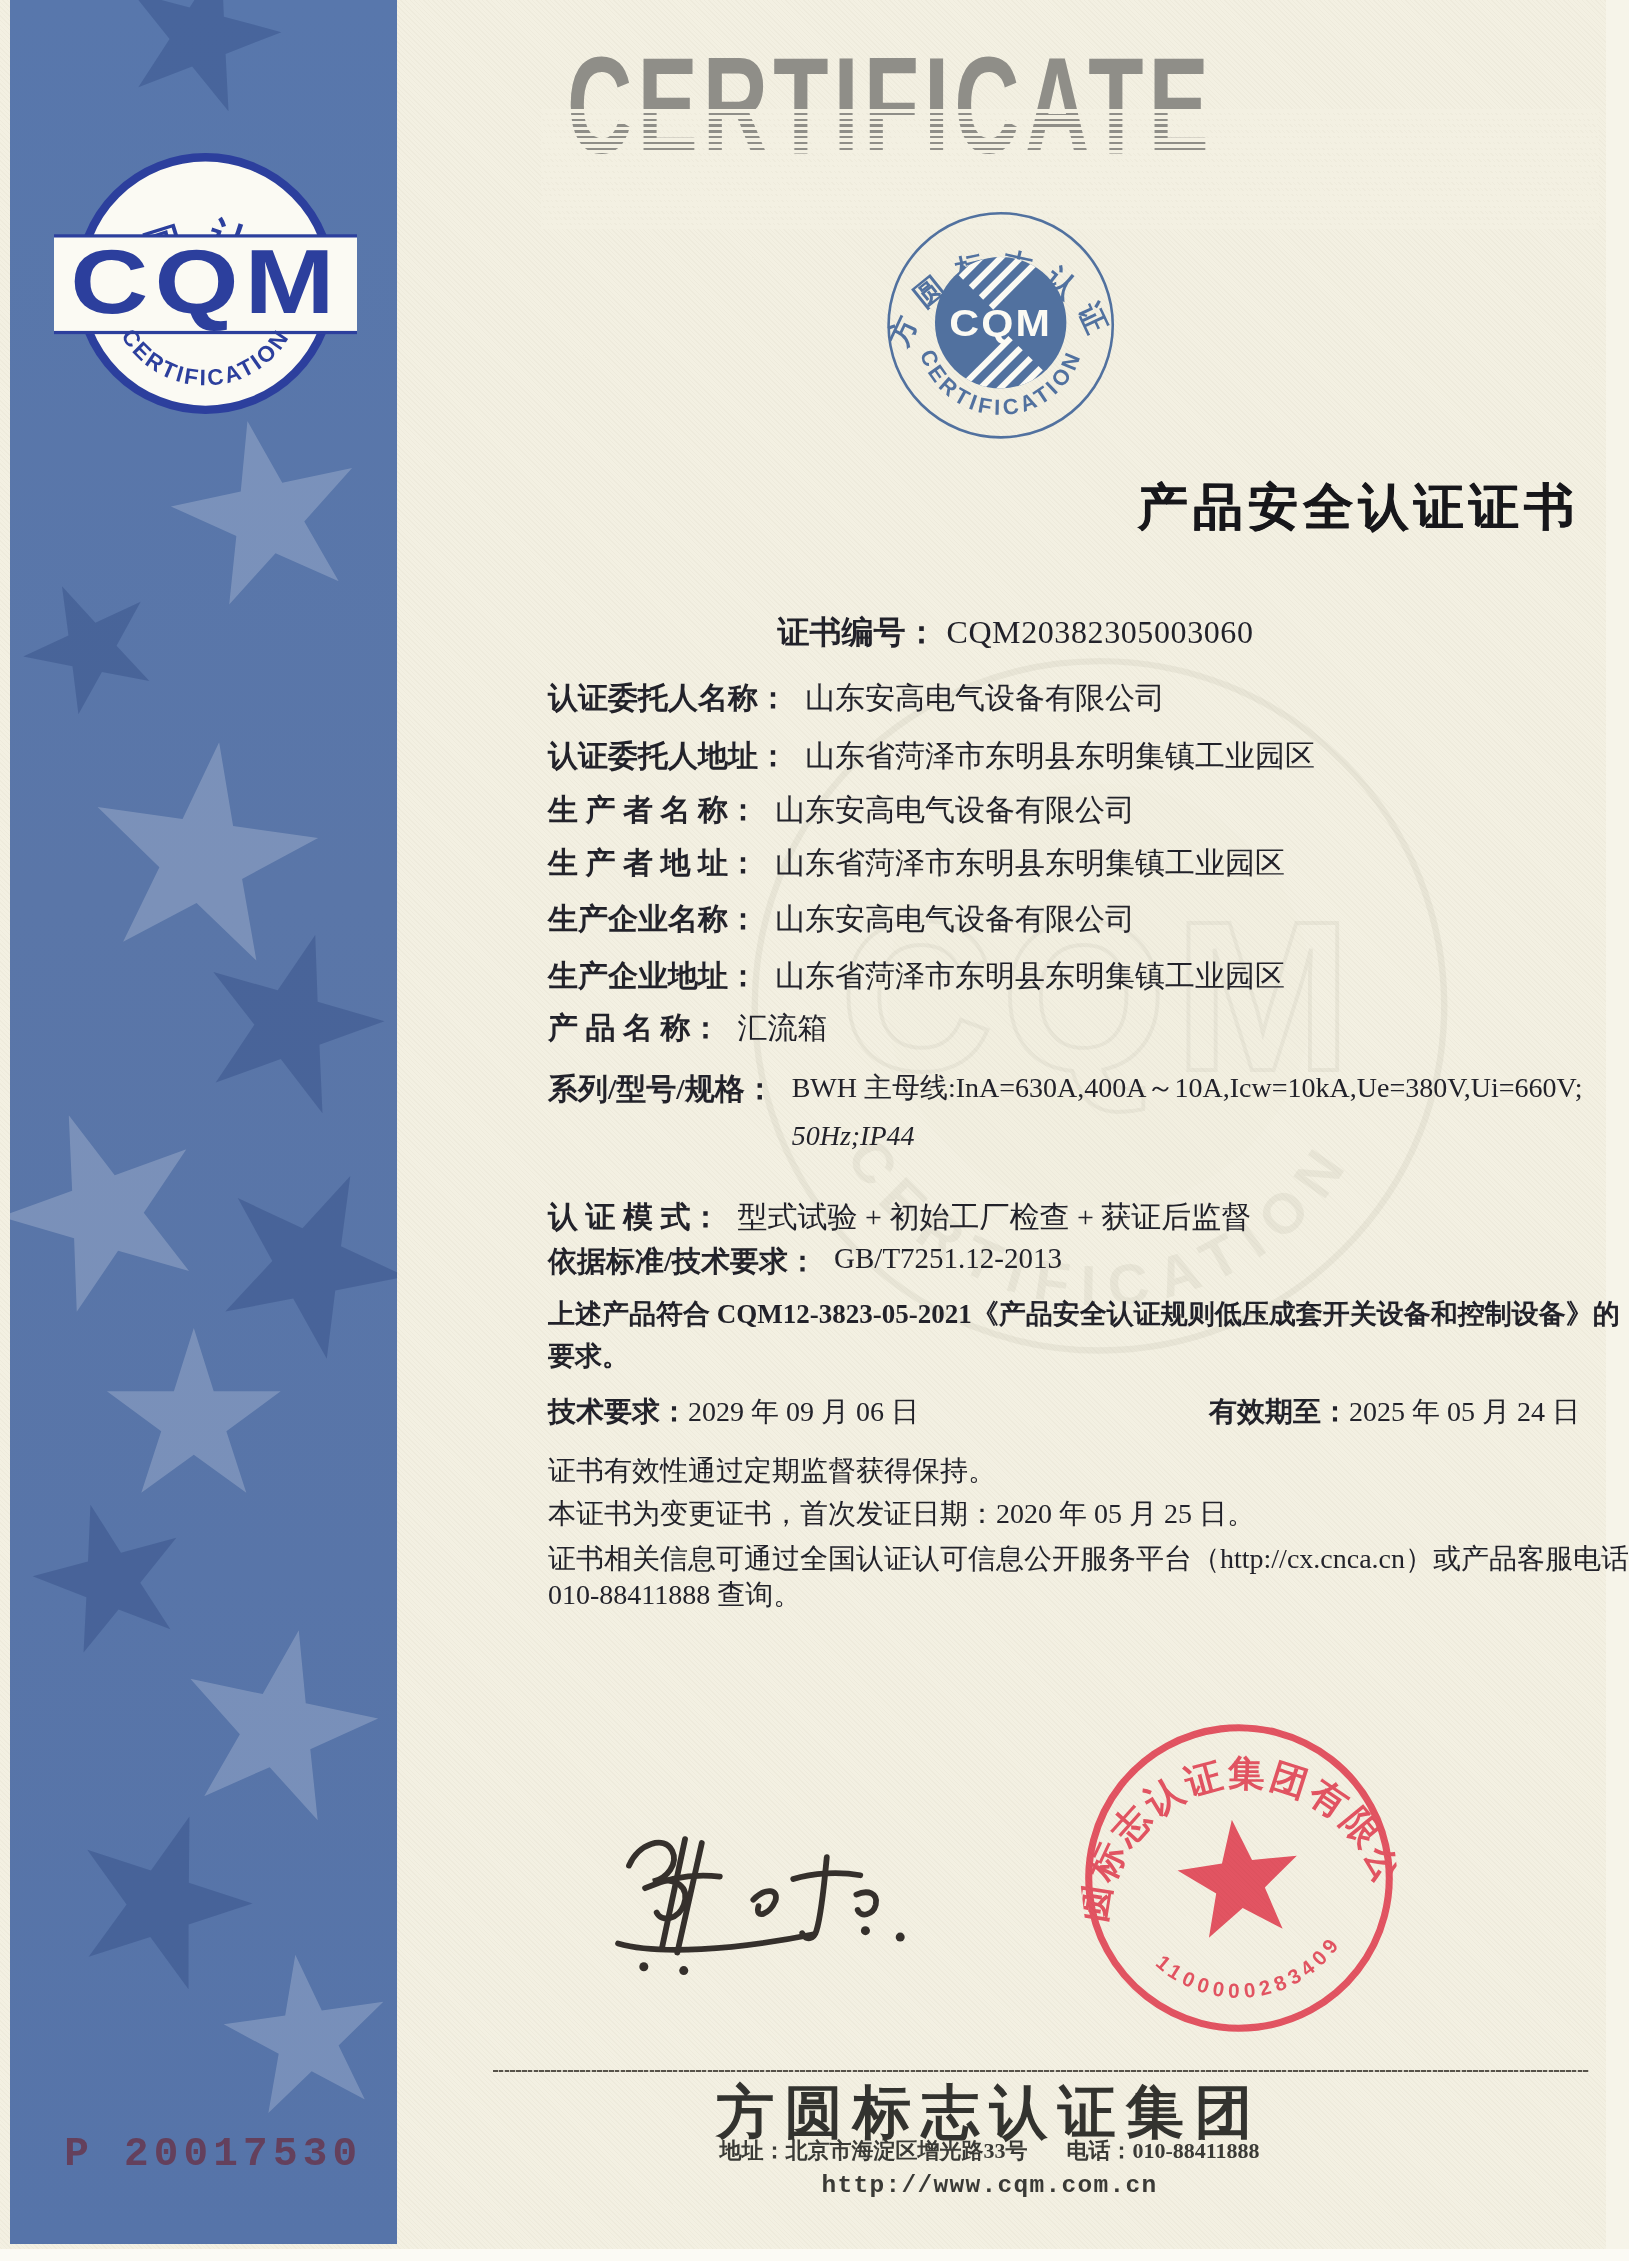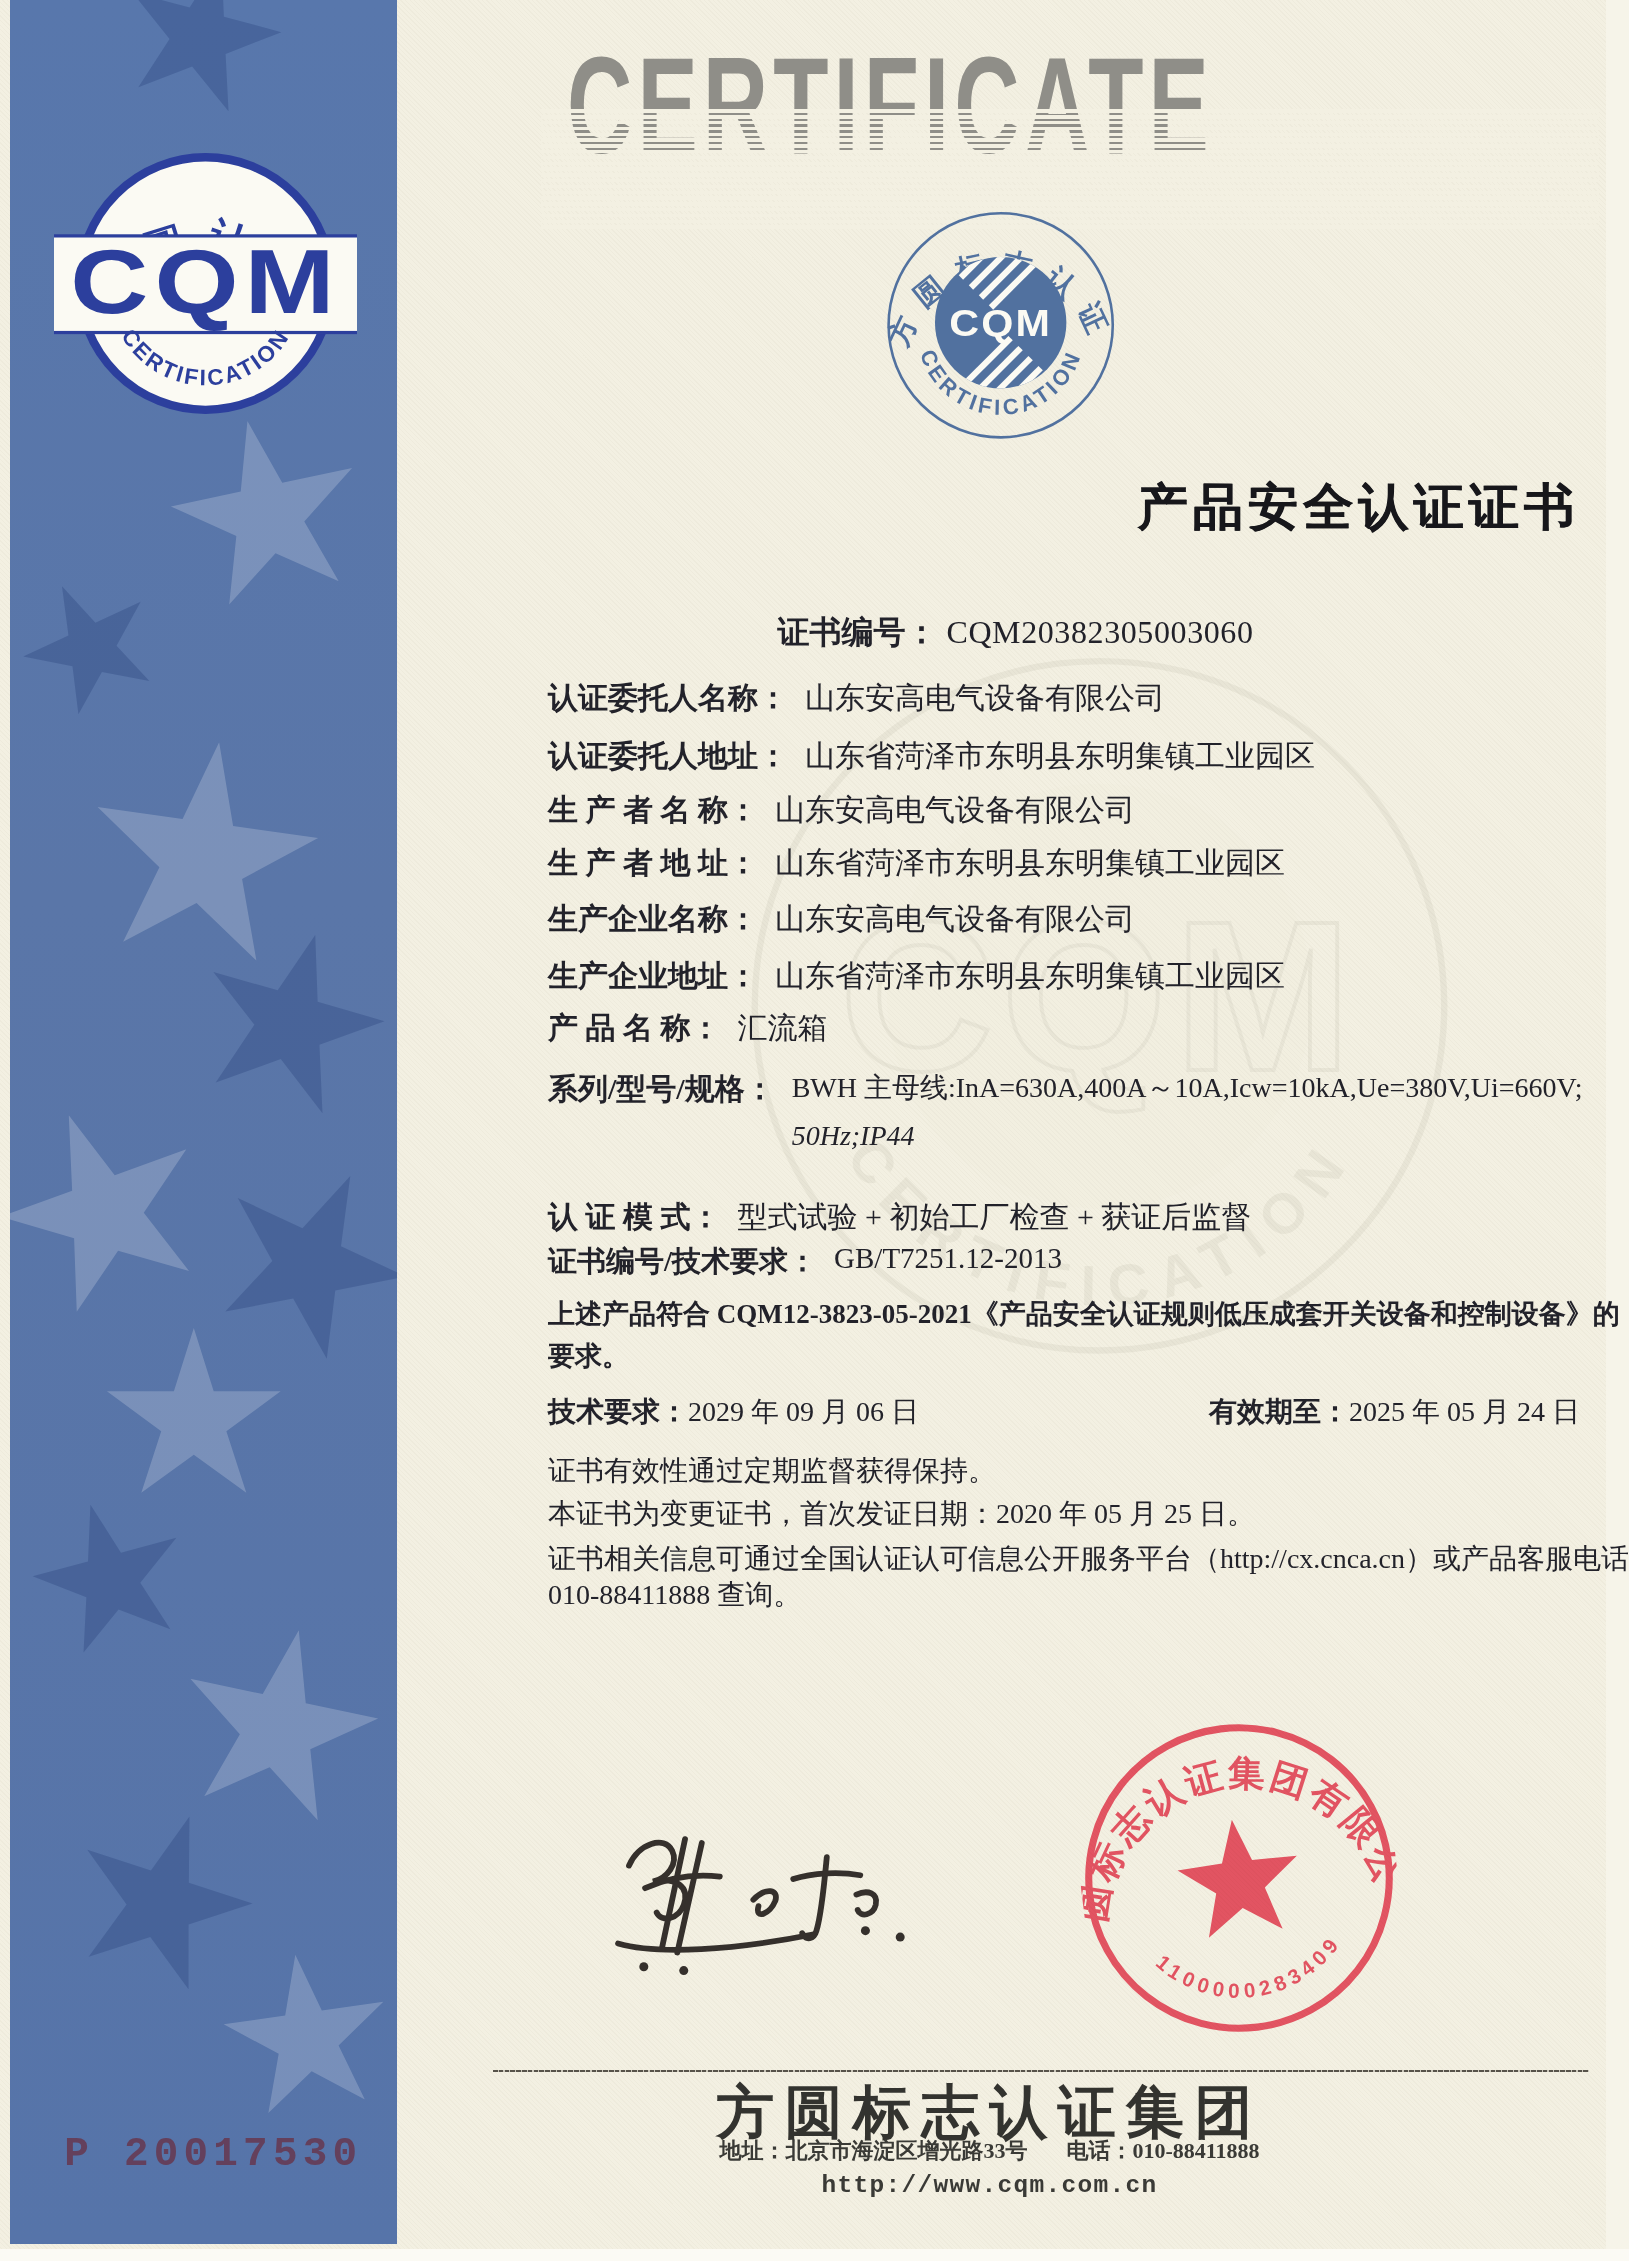--- a/index.html
+++ b/index.html
@@ -182,21 +182,21 @@
   <div class="row" style="top:1008px">
     <span class="flabel">产 品 名 称：</span><span class="fvalue">汇流箱</span>
   </div>
   <div class="row" style="top:1069px">
     <span class="flabel">系列/型号/规格：</span><span class="fvalue" style="font-size:28px;"><span>BWH 主母线:InA=630A,400A～10A,Icw=10kA,Ue=380V,Ui=660V;</span><span class="l2">50Hz;IP44</span></span>
   </div>
   <div class="row" style="top:1197px">
     <span class="flabel">认 证 模 式：</span><span class="fvalue">型式试验 + 初始工厂检查 + 获证后监督</span>
   </div>
   <div class="row" style="top:1242px;font-size:29px;">
-    <span class="flabel">证书编号/技术要求：</span><span class="fvalue">GB/T7251.12-2013</span>
+    <span class="flabel">依据标准/技术要求：</span><span class="fvalue">GB/T7251.12-2013</span>
   </div>
 
   <div class="stmt" style="top:1296px">上述产品符合 CQM12-3823-05-2021《产品安全认证规则低压成套开关设备和控制设备》的</div>
   <div class="stmt" style="top:1338px">要求。</div>
 
   <div class="dates">
     <span><b>技术要求：</b><span>2029 年 09 月 06 日</span></span>
     <span><b>有效期至：</b><span>2025 年 05 月 24 日</span></span>
   </div>
 

